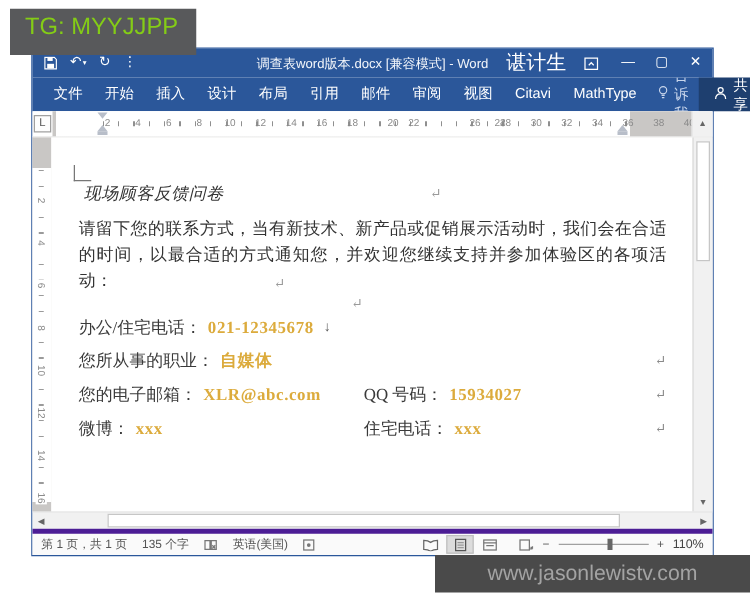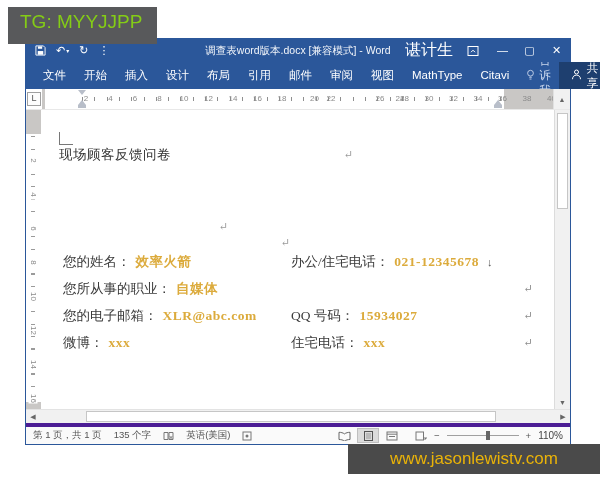--- a/index.html
+++ b/index.html
@@ -90,21 +90,21 @@
   }
   .vnum {
     position:absolute; left:2px; width:10px; text-align:center; font-size:8px; color:#8a8a8a;
     transform:rotate(90deg); background:#fff;
   }
   .page {
     flex:1; background:#fff; position:relative; overflow:hidden;
     font-family:"Liberation Serif","DejaVu Serif",serif; color:#333;
   }
   .cornermark { position:absolute; left:18px; top:22px; width:13px; height:12px; border-left:1px solid #777; border-bottom:1px solid #777; }
-  .dtitle { position:absolute; left:18px; top:36px; font-size:13.5px; letter-spacing:0.5px; }
+  .dtitle { position:absolute; left:26px; top:36px; font-size:13.5px; letter-spacing:0.5px;font-style:italic; }
   .pm { position:absolute; color:#9a9a9a; font-size:11px; }
   .pm1 { left:303px; top:38px; }
   .pm2 { left:178px; top:110px; }
   .pm3 { left:240px; top:126px; }
   .intro { position:absolute; left:22px; top:62px; width:470px; font-size:13.5px; line-height:21px; text-align:justify; }
   .form { position:absolute; left:22px; top:138px; width:470px; }
   .frow { display:flex; align-items:center; height:27px; font-size:13.5px; }
   .fcol1 { width:228px; display:flex; align-items:center; }
   .fcol2 { flex:1; display:flex; align-items:center; }
   .flabel { color:#3a3a3a; white-space:nowrap; }
@@ -133,21 +133,21 @@
   .vicon.active { background:#dcdcdc; border-color:#bfbfbf; }
   .zoomctl { display:flex; align-items:center; gap:7px; }
   .slider { width:72px; height:11px; position:relative; }
   .slider::before { content:""; position:absolute; left:0; right:0; top:5px; height:1px; background:#a0a0a0; }
   .sthumb { position:absolute; left:39px; top:1px; width:4px; height:9px; background:#666; }
   .zoompct { font-size:10px; color:#444; }
 
   
   .watermark {
     position:absolute; right:0; top:444px; width:252px; height:30px;
-    background:var(--watermark-gray,#4a4a4a); color:#eab308; font-size:17px;
+    background:var(--watermark-gray,#4a4a4a); color:#a3a3a3; font-size:17px;
     display:flex; align-items:center; justify-content:center; z-index:6;
   }
 </style>
 </head>
 <body>
 
 <div class="badge">TG: MYYJJPP</div>
 
 <div class="win">
 
@@ -186,22 +186,22 @@
     <div class="rtabs">
         <span class="rtab">文件</span>
         <span class="rtab">开始</span>
         <span class="rtab">插入</span>
         <span class="rtab">设计</span>
         <span class="rtab">布局</span>
         <span class="rtab">引用</span>
         <span class="rtab">邮件</span>
         <span class="rtab">审阅</span>
         <span class="rtab">视图</span>
+        <span class="rtab">Citavi</span>
         <span class="rtab">MathType</span>
-        <span class="rtab">Citavi</span>
       </div>
     <div class="tellme">
       <span>
         <svg width="9" height="12" viewBox="0 0 10 13">
             <circle cx="5" cy="4.5" r="3.2" fill="none" stroke="#c9d6ec"></circle>
             <path d="M3.6 9h2.8M3.9 11h2.2" stroke="#c9d6ec" fill="none"></path>
           </svg>
       </span>
       <span>告诉我</span>
     </div>
@@ -264,28 +264,25 @@
           <span class="vnum" style="top: 182px;">10</span>
           <span class="vnum" style="top: 216px;">12</span>
           <span class="vnum" style="top: 250px;">14</span>
           <span class="vnum" style="top: 284px;">16</span>
         </div>
     </div>
     <div class="page">
       <div class="cornermark"></div>
       <div class="dtitle">现场顾客反馈问卷</div>
       <span class="pm pm1">↵</span>
+      <div class="intro">请留下您的联系方式，当有新技术、新产品或促销展示活动时，我们会在合适的时间，以最合适的方式通知您，并欢迎您继续支持并参加体验区的各项活动：</div>
       <span class="pm pm2">↵</span>
       <span class="pm pm3">↵</span>
       <div class="form">
           <div class="frow">
-            <span class="fcol1">
-              <span class="flabel">您的姓名：</span>
-              <span class="fvalue">效率火箭</span>
-            </span>
             <span class="fcol2">
               <span class="flabel">办公/住宅电话：</span>
               <span class="fvalue">021-12345678</span>
               <span class="pmark break">↓</span>
             </span>
           </div>
           <div class="frow">
             <span class="fcol1">
               <span class="flabel">您所从事的职业：</span>
               <span class="fvalue">自媒体</span>

